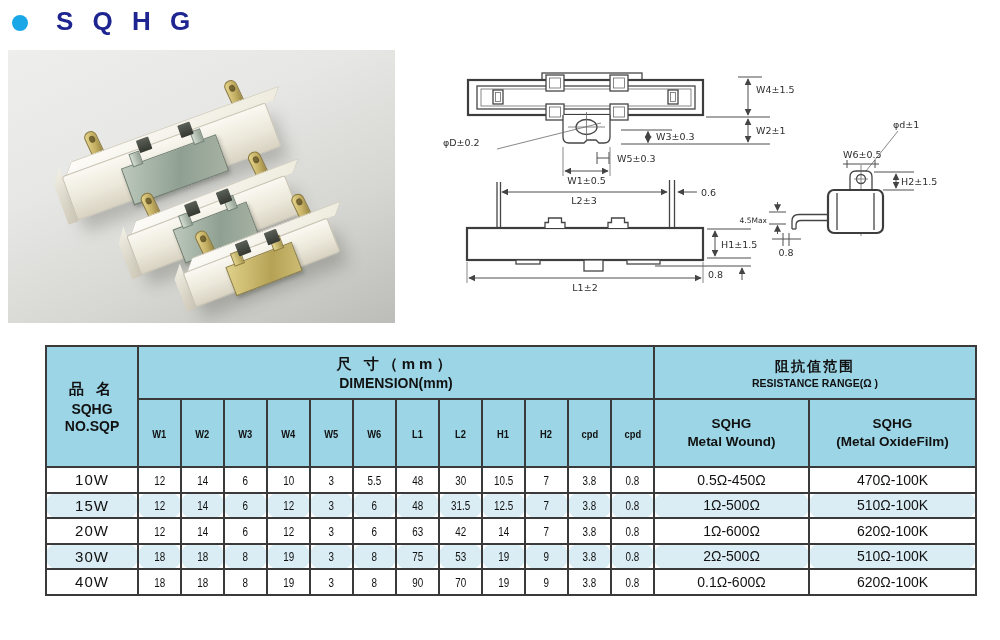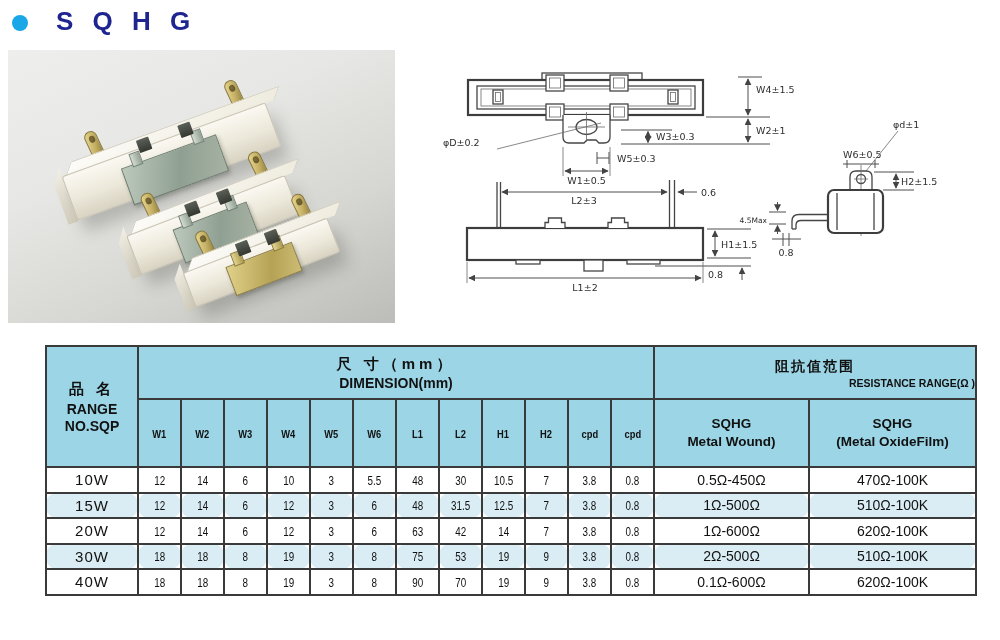--- a/index.html
+++ b/index.html
@@ -61,21 +61,21 @@
   table { border-collapse:collapse; table-layout:fixed; background:#fff; }
   th,td { border:2px solid #3a3a3a; text-align:center; vertical-align:middle; color:#111; padding:0; }
   thead th { background:#9bd5e6; }
   tr.hrow1 th { height:53px; }
   tr.hrow2 th { height:68px; }
   tbody td { height:25.5px; }
   tbody tr.alt td { background:#daedf4;border-radius:11px; }
   .zh  { font-size:15px; font-weight:bold; letter-spacing:4px; line-height:1.5; }
   .en  { font-size:14px; font-weight:bold; letter-spacing:0; line-height:1.2; }
   .res-h .zh { font-size:14px; letter-spacing:2px; }
-  .res-h .en { font-size:10.5px;text-align:right; }
+  .res-h .en { font-size:10.5px; }
   .chead { display:inline-block; transform:scaleX(.85); font-size:11px; font-weight:bold; }
   .res-col { font-size:13.5px; font-weight:bold; line-height:1.3;margin-top:32px; }
   .part-cell { font-size:15px; letter-spacing:1px; }
   .cond { display:inline-block; transform:scaleX(.82); font-size:12px; }
   .res-cell { font-size:14px; }
 </style>
 </head>
 <body>
 
 <div class="page">
@@ -266,21 +266,21 @@
           <col style="width:43px">
           <col style="width:43px">
           <col style="width:43px">
         <col style="width:155px">
           <col style="width:167px">
       </colgroup>
       <thead>
         <tr class="hrow1">
           <th rowspan="2" class="part-h">
             <div class="zh">品  名</div>
-            <div class="en">RANGE NO.SQP</div>
+            <div class="en">SQHG NO.SQP</div>
           </th>
           <th colspan="12" class="dim-h">
             <div class="zh">尺  寸（mm）</div>
             <div class="en">DIMENSION(mm)</div>
           </th>
           <th colspan="2" class="res-h">
             <div class="zh">阻抗值范围</div>
             <div class="en">RESISTANCE RANGE(Ω )</div>
           </th>
         </tr>

